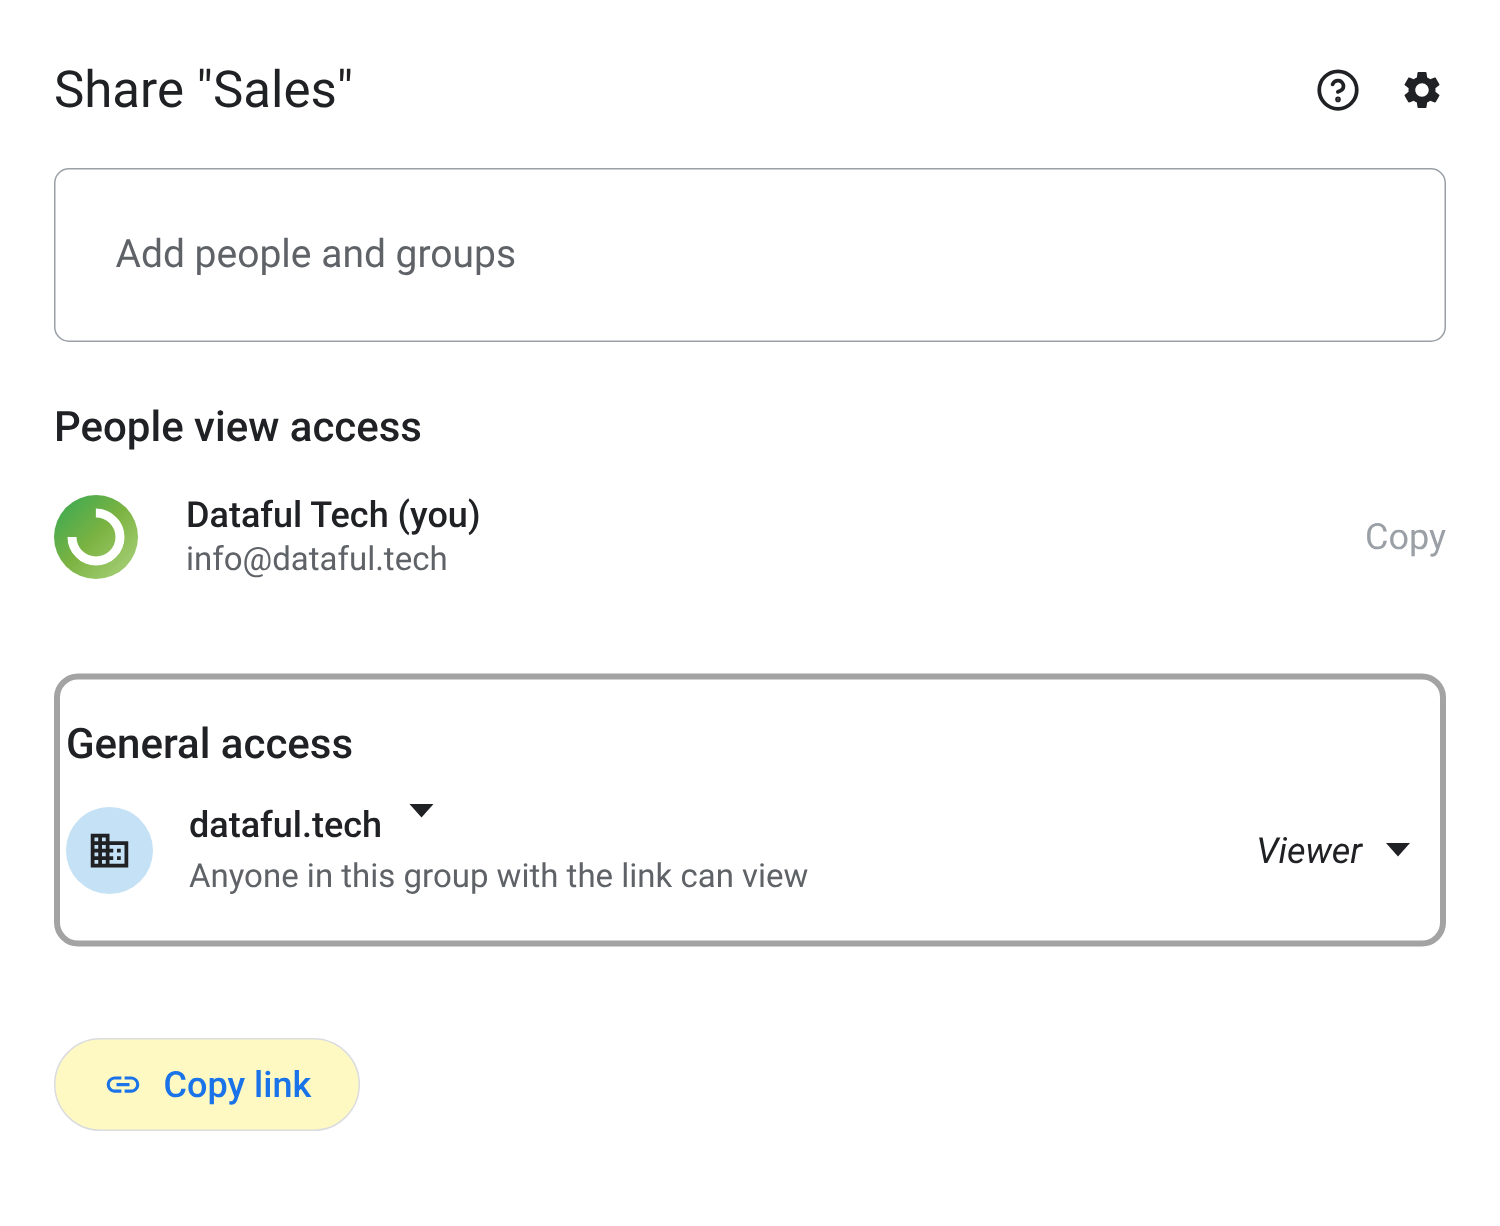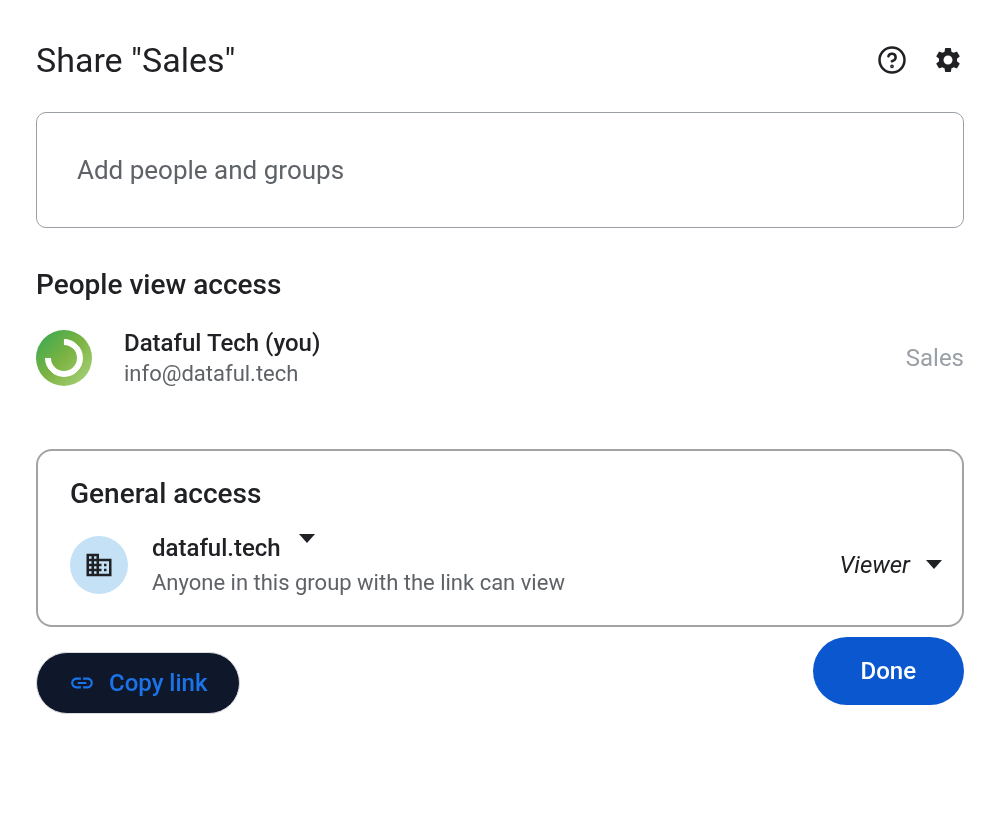--- a/index.html
+++ b/index.html
@@ -99,23 +99,24 @@
     }
     .person-email {
       font-size: 22px;
       color: #5f6368;
     }
     .role-label {
       font-size: 24px;
       color: #9aa0a6;
     }
     .general-access-box {
-      border: 2px solid #a3a3a3;
+      border: 4px solid #a3a3a3;
       border-radius: 16px;
-      padding: 26px 20px 30px 32px;
+      padding: 26px 20px 30px 4px;
+      margin-bottom: 36px;
     }
     .general-access-box .section-heading {
       margin-bottom: 24px;
       font-size: 28px;
     }
     .access-row {
       display: flex;
       align-items: center;
       gap: 24px;
     }
@@ -170,21 +171,21 @@
       justify-content: space-between;
       align-items: center;
     }
     .copy-link-btn {
       display: flex;
       align-items: center;
       gap: 14px;
       padding: 16px 32px;
       border: 1px solid #dadce0;
       border-radius: 40px;
-      background: #0f172a;
+      background: #fef9c3;
       cursor: pointer;
       font-family: inherit;
       margin-top: 25px;
     }
     .copy-link-text {
       font-size: 24px;
       font-weight: 500;
       color: #1a73e8;
     }
     .done-btn {
@@ -227,21 +228,21 @@
 <h2 class="section-heading">People view access</h2>
 
 <div class="person-row">
   <div class="avatar">
     <div class="avatar-inner"></div>
   </div>
   <div class="person-info">
     <div class="person-name">Dataful Tech (you)</div>
     <div class="person-email">info@dataful.tech</div>
   </div>
-  <div class="role-label">Sales</div>
+  <div class="role-label">Copy</div>
 </div>
 
 <div class="general-access-box">
   <h2 class="section-heading">General access</h2>
   <div class="access-row">
     <div class="org-icon">
       <svg width="30" height="30" viewBox="0 0 24 24" fill="#202124">
         <path d="M12 7V3H2v18h20V7H12zM6 19H4v-2h2v2zm0-4H4v-2h2v2zm0-4H4V9h2v2zm0-4H4V5h2v2zm4 12H8v-2h2v2zm0-4H8v-2h2v2zm0-4H8V9h2v2zm0-4H8V5h2v2zm10 12h-8v-2h2v-2h-2v-2h2v-2h-2V9h8v10zm-2-8h-2v2h2v-2zm0 4h-2v2h2v-2z"></path>
       </svg>
     </div>
@@ -259,17 +260,16 @@
   </div>
 </div>
 
 <div class="footer">
   <button class="copy-link-btn">
     <svg width="26" height="26" viewBox="0 0 24 24" fill="#1a73e8">
       <path d="M3.9 12c0-1.71 1.39-3.1 3.1-3.1h4V7H7c-2.76 0-5 2.24-5 5s2.24 5 5 5h4v-1.9H7c-1.71 0-3.1-1.39-3.1-3.1zM8 13h8v-2H8v2zm9-6h-4v1.9h4c1.71 0 3.1 1.39 3.1 3.1s-1.39 3.1-3.1 3.1h-4V17h4c2.76 0 5-2.24 5-5s-2.24-5-5-5z"></path>
     </svg>
     <span class="copy-link-text">Copy link</span>
   </button>
-  <button class="done-btn">Done</button>
 </div>
 
 
 
 
 </body></html>

